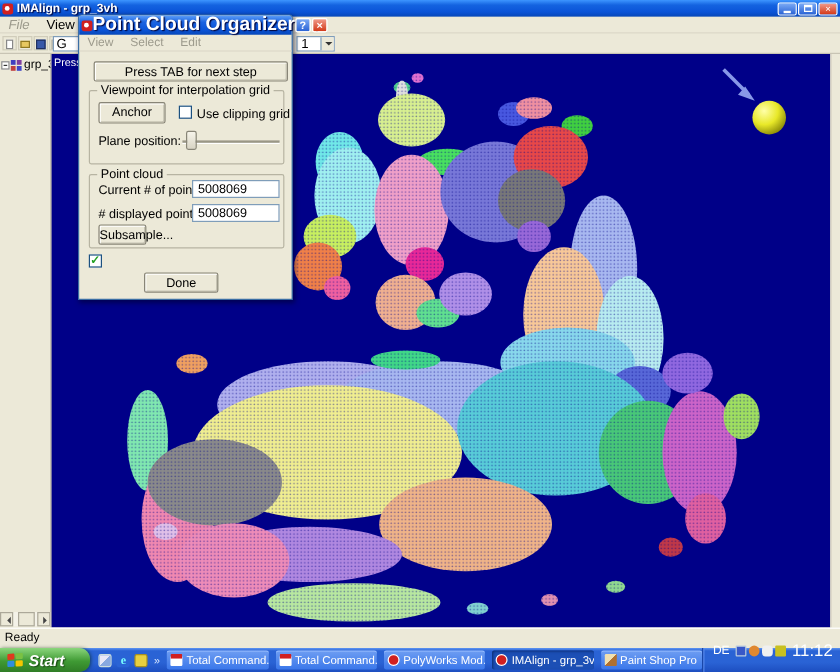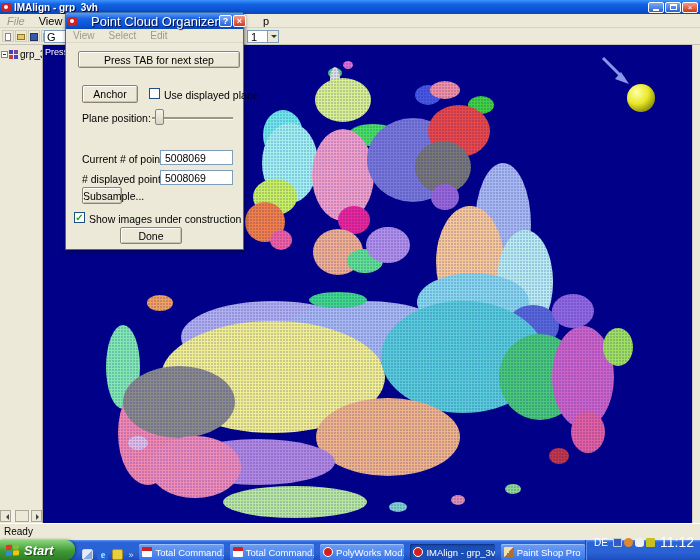--- a/index.html
+++ b/index.html
@@ -60,21 +60,21 @@
 
   .viewport { position:absolute; left:43px; top:45px; width:649px; height:478px; background:#000088; overflow:hidden; }
   .vp-text { position:absolute; left:2px; top:2px; color:#fff; font-size:9px; z-index:1; }
   .rightstrip { position:absolute; left:692px; top:45px; width:8px; height:478px; background:#ece9d8; border-left:1px solid #d4d0c0; }
 
   
   .dialog { position:absolute; left:65px; top:12px; width:179px; height:238px; background:#ece9d8; z-index:20;
     border:1px solid #3a6ea5; box-shadow:1px 2px 4px rgba(0,0,40,.55); border-radius:3px 3px 0 0; }
   .dlg-title { height:16px; border-radius:2px 2px 0 0; display:flex; align-items:center; padding:0 2px;
     background:linear-gradient(180deg,#5a9cf8 0%,#1a63e2 35%,#0b54d8 75%,#0747b8 100%); color:#fff; }
-  .dlg-title .ttl { font-weight:normal; font-size:13px; margin-left:14px; text-shadow:1px 1px 1px #003; white-space:nowrap; }
+  .dlg-title .ttl { font-weight:bold; font-size:16px; margin-left:0; text-shadow:1px 1px 1px #003; white-space:nowrap; }
   .dlg-btns { margin-left:auto; display:flex; gap:1px; }
   .dbtn { width:13px; height:12px; border-radius:2px; border:1px solid #fff; font-size:9px; font-weight:bold;
     line-height:11px; text-align:center; color:#fff; }
   .dbtn.help { background:linear-gradient(180deg,#7aa9f5,#2a63d5); }
   .dbtn.close { background:linear-gradient(180deg,#f09a8a,#d33817); }
   .dlg-menus { height:14px; display:flex; border-bottom:1px solid #ddd9c8; }
   .dlg-menus span { padding:0 7px; line-height:14px; font-size:10px; color:#9c9a8c; }
   .btn { position:absolute; background:#ece9d8; border:1px solid #888577; border-radius:2px;
     box-shadow:inset 1px 1px 0 #fff, inset -1px -1px 0 #c6c3b3; text-align:center; font-size:10.5px; }
   .grp { position:absolute; border:1px solid #b7b4a2; border-radius:2px; }
@@ -84,21 +84,21 @@
   .chkbox { position:absolute; width:11px; height:11px; background:#fff; border:1px solid #1c5180;
     font-size:10px; line-height:10px; text-align:center; color:#21a121; font-weight:bold; }
   .slider-track { position:absolute; height:2px; background:#9a9786; box-shadow:0 1px 0 #fff; }
   .slider-thumb { position:absolute; width:9px; height:16px; background:linear-gradient(180deg,#f6f4ea,#d8d4c4);
     border:1px solid #888577; border-radius:2px; }
 
   
   .statusbar { position:absolute; left:0; top:523px; width:700px; height:17px; background:#ece9d8;
     border-top:1px solid #fff; font-size:10px; padding:2px 0 0 4px; }
   .taskbar { position:absolute; left:0; top:540px; width:700px; height:20px;
-    background:linear-gradient(180deg,#5e95f2 0%,#2a63d5 12%,#2a63d5 60%,#1d4ec0 100%); display:flex; align-items:flex-end; }
+    background:linear-gradient(180deg,#5e95f2 0%,#2a63d5 12%,#2a63d5 60%,#1d4ec0 100%); display:flex; align-items:center; }
   .startbtn { height:20px; width:76px; border-radius:0 9px 9px 0; display:flex; align-items:center; padding-left:6px;
     background:linear-gradient(180deg,#8bd67c 0%,#3f9a34 55%,#2f7d26 100%); box-shadow:1px 0 3px rgba(0,30,0,.5);
     color:#fff; font-weight:bold; font-style:italic; font-size:13px; text-shadow:1px 1px 1px #1a4a12; gap:4px; }
   .flag { width:14px; height:13px; flex:none; }
   .qlaunch { display:flex; align-items:center; gap:4px; margin-left:7px; }
   .qicon { width:11px; height:11px; border-radius:2px; }
   .q-desktop { background:linear-gradient(135deg,#e8e8f8 50%,#88a8e0 50%); border:1px solid #cdd; }
   .q-ie { background:#2a63d5; color:#7ff; font:bold 10px/11px "Liberation Serif",serif; text-align:center; }
   .q-key { background:#e8d040; border:1px solid #a89020; }
   .chevron { color:#d8e6ff; font-size:9px; margin-left:1px; }
@@ -269,35 +269,40 @@
     </span>
   </div>
   <div class="dlg-menus">
     <span>View</span>
     <span>Select</span>
     <span>Edit</span>
   </div>
 
   <div class="btn" style="left:12px; top:38px; width:162px; height:17px; line-height:16px;">Press TAB for next step</div>
 
+  <div class="grp" style="left:8px; top:62px; width:163px; height:62px;">
+    <span class="legend">Viewpoint for interpolation grid</span>
+  </div>
   <div class="btn" style="left:16px; top:72px; width:56px; height:18px; line-height:17px;">Anchor</div>
   <span class="chkbox" style="left:83px; top:75px;"></span>
-  <span class="lbl" style="left:98px; top:76px;">Use displayed plane</span>
+  <span class="lbl" style="left:98px; top:76px;">Use clipping grid</span>
   <span class="lbl" style="left:16px; top:99px;">Plane position:</span>
   <span class="slider-track" style="left:86px; top:104px; width:81px;"></span>
   <span class="slider-thumb" style="left:89px; top:96px;"></span>
 
+  <div class="grp" style="left:8px; top:132px; width:163px; height:62px;">
+    <span class="legend">Point cloud</span>
+  </div>
   <span class="lbl" style="left:16px; top:140px;">Current # of points:</span>
   <span class="field" style="left:94px; top:137px; width:73px; height:15px;">5008069</span>
   <span class="lbl" style="left:16px; top:160px;"># displayed points:</span>
   <span class="field" style="left:94px; top:157px; width:73px; height:15px;">5008069</span>
   <div class="btn" style="left:16px; top:174px; width:40px; height:17px; line-height:16px;">Subsample...</div>
 
   <span class="chkbox" style="left:8px; top:199px;">✓</span>
-  <span class="lbl" style="left:23px; top:200px;">Show images under construction</span>
   <div class="btn" style="left:54px; top:214px; width:62px; height:17px; line-height:16px;">Done</div>
 </div>
 
 <div class="statusbar">
   <span>Ready</span>
 </div>
 
 <div class="taskbar">
   <div class="startbtn">
     <svg class="flag" viewBox="0 0 14 13">

